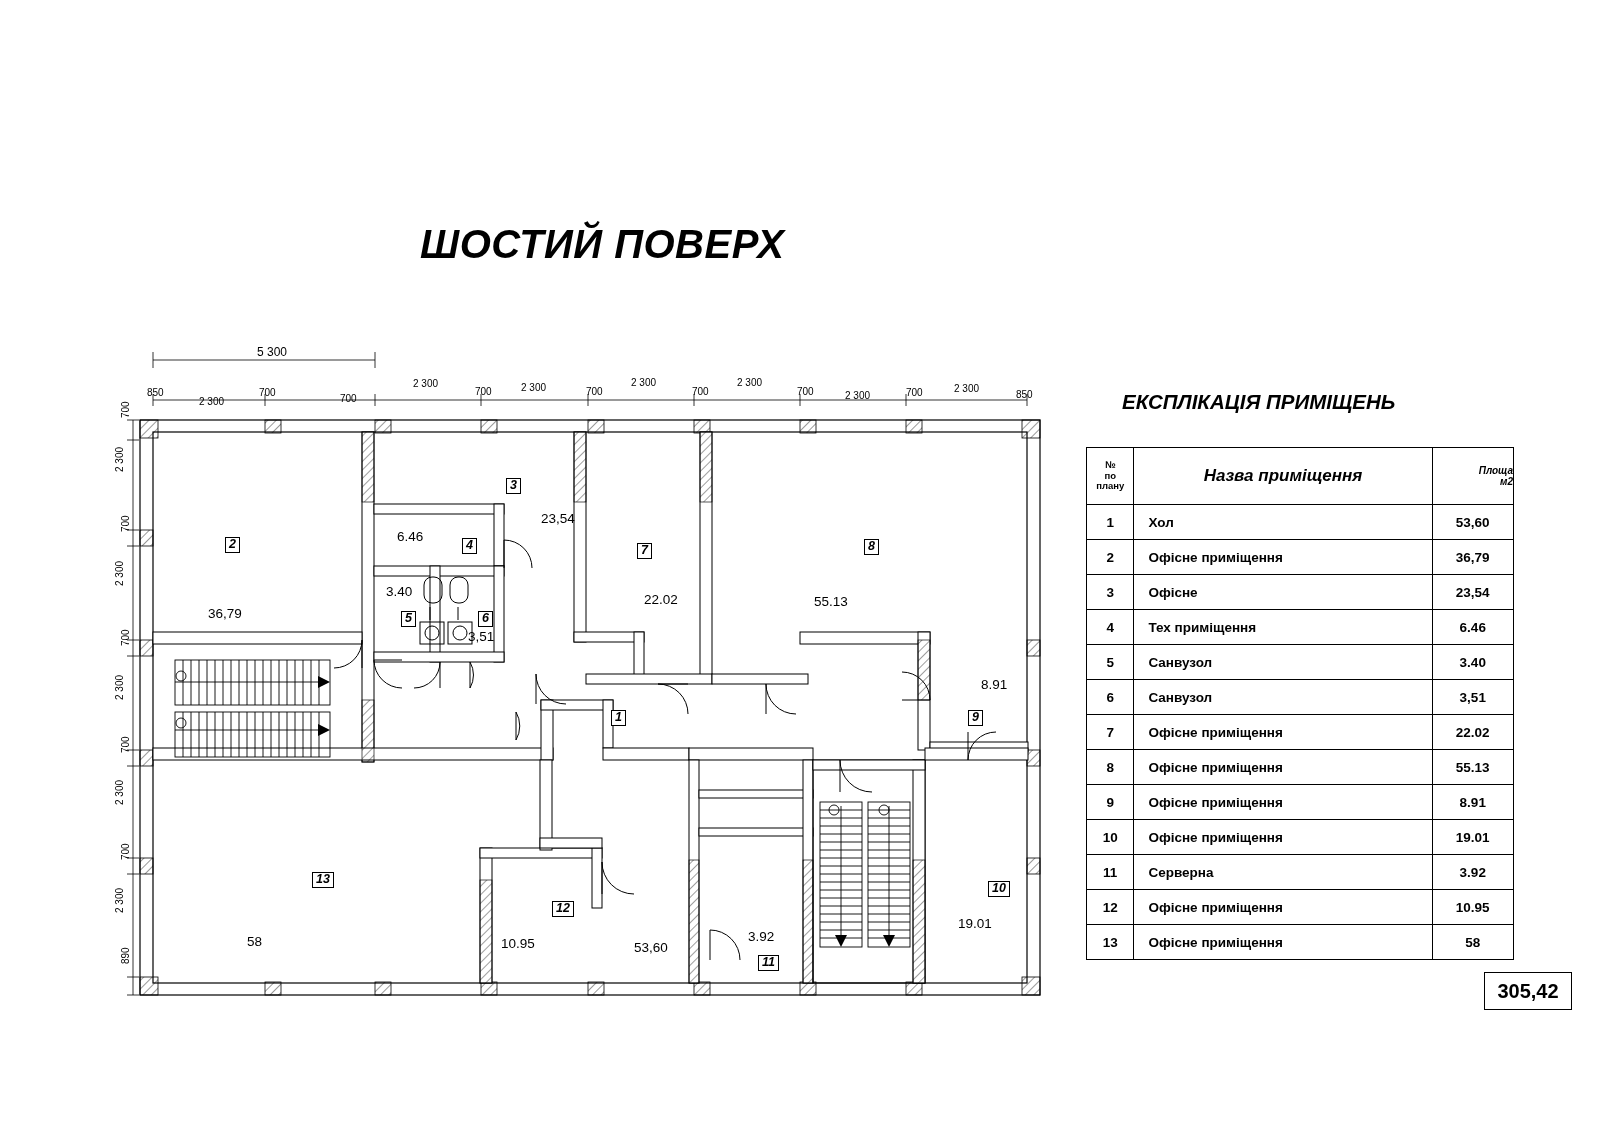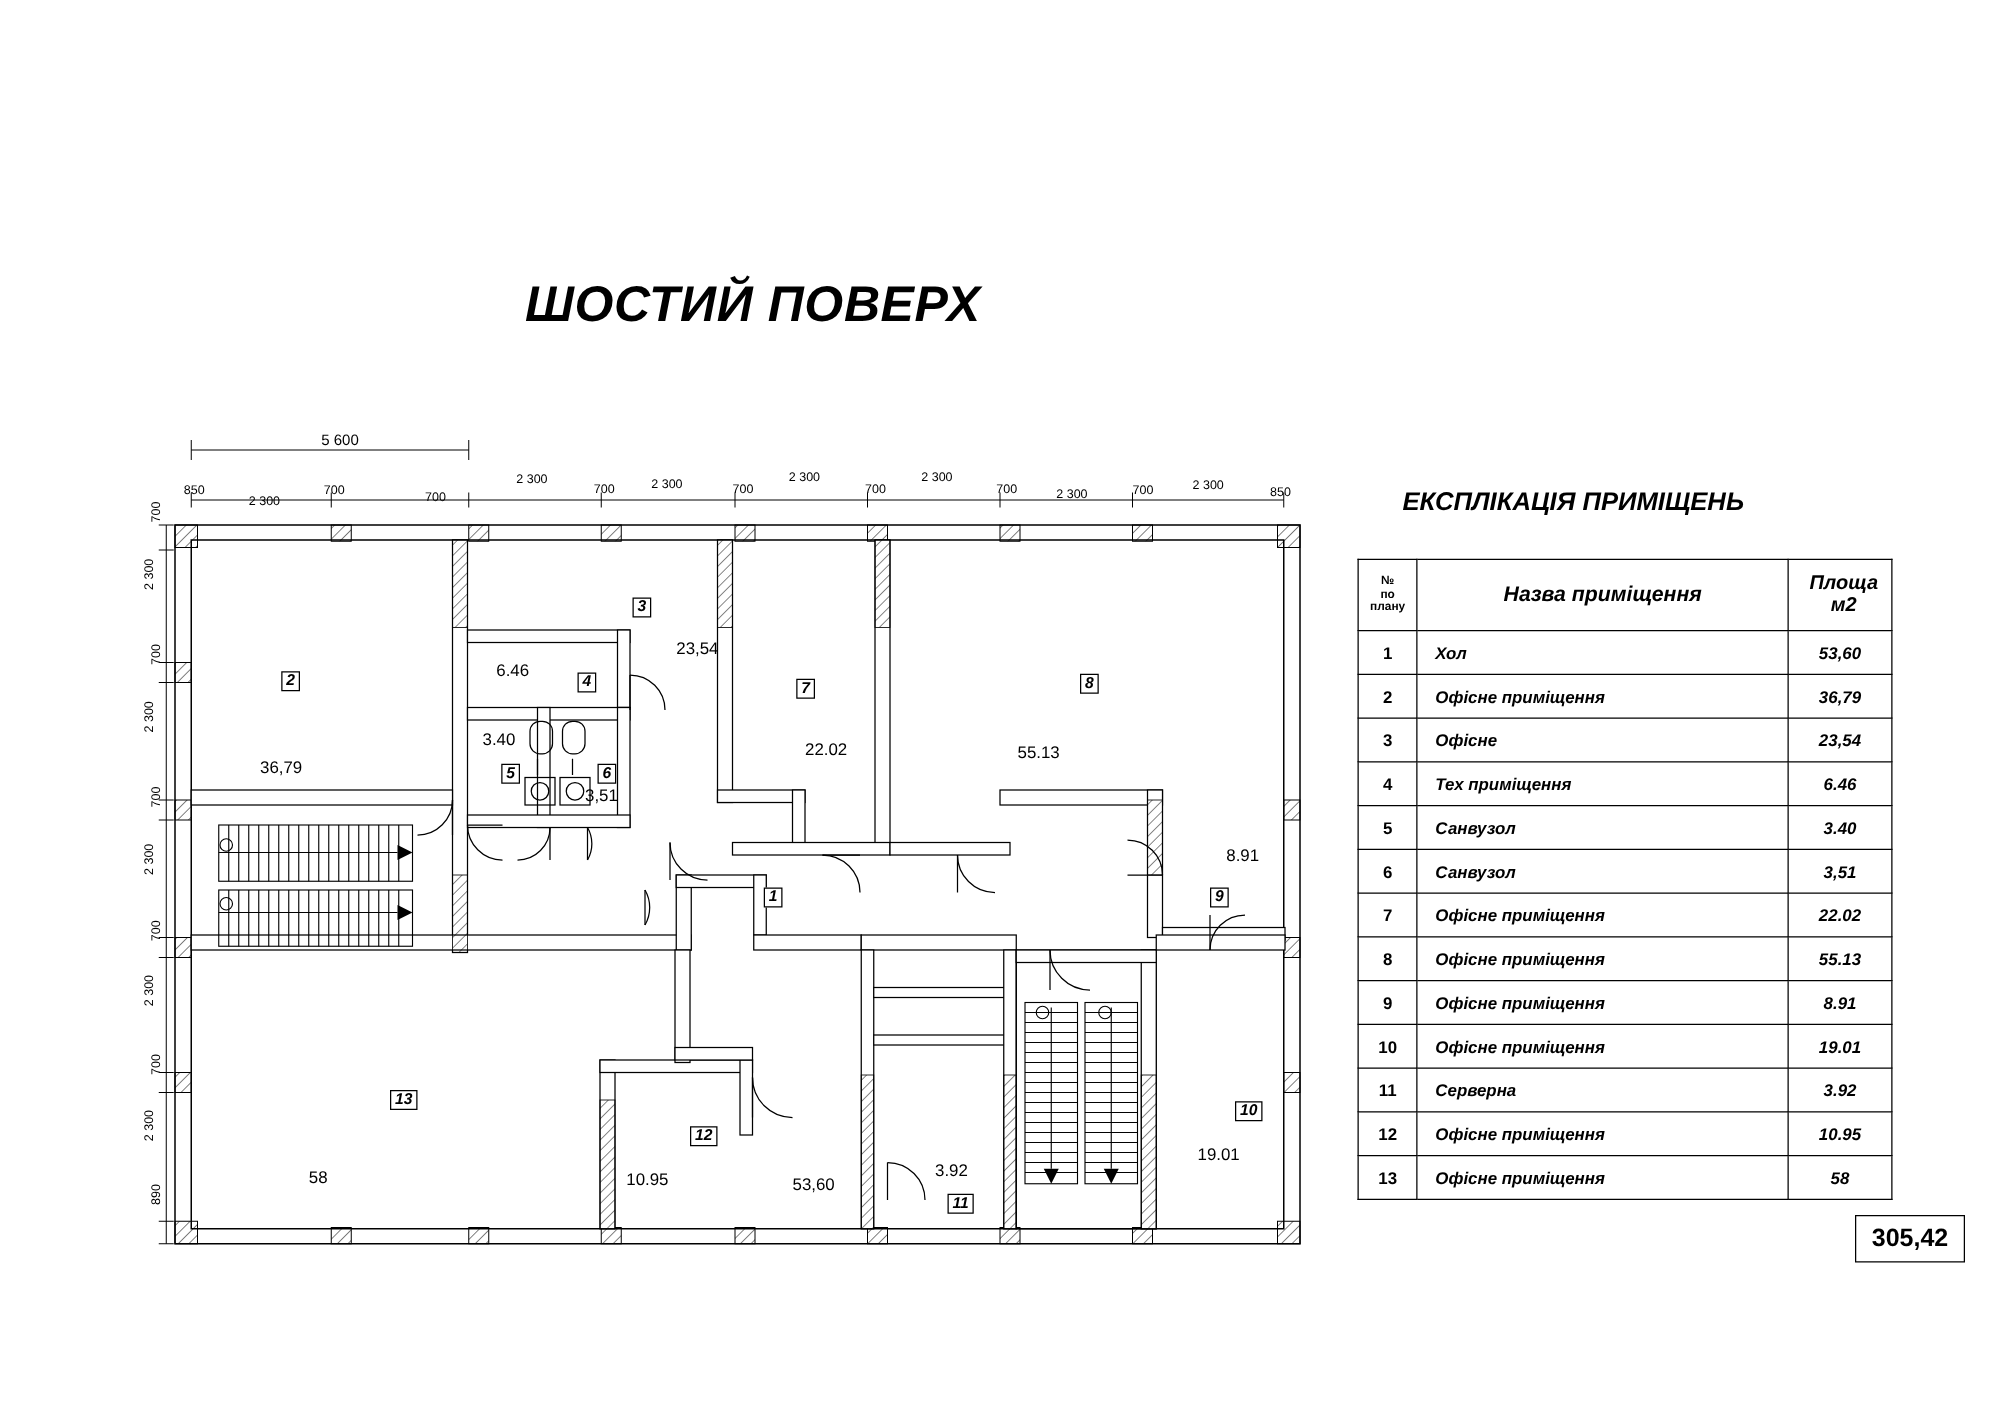--- a/index.html
+++ b/index.html
@@ -68,29 +68,28 @@
     line-height: 1.15;
     font-style: normal;
     font-weight: bold;
   }
   #expl-table thead .col-name {
     font-size: 17px;
     text-align: center;
     padding-left: 0 !important;
   }
   #expl-table thead .col-area {
-    font-size: 16px;
-    text-align: center;
+    font-size: 10px;
+    text-align: right;
     padding-left: 6px !important;
     line-height: 1.15;
   }
   #expl-table tbody td {
     height: 34px;
     font-size: 13.5px;
-    font-style: italic;
     font-weight: bold;
   }
   #expl-table tbody .col-no { font-style: normal; }
   #total-box {
     position: absolute;
     left: 1484px;
     top: 972px;
     width: 86px;
     height: 36px;
     border: 1px solid #000;
@@ -438,21 +437,21 @@
       <div class="room-num" style="left: 462px; top: 538px;">4</div>
       <div class="room-num" style="left: 401px; top: 611px;">5</div>
       <div class="room-num" style="left: 478px; top: 611px;">6</div>
       <div class="room-num" style="left: 637px; top: 543px;">7</div>
       <div class="room-num" style="left: 864px; top: 539px;">8</div>
       <div class="room-num" style="left: 968px; top: 710px;">9</div>
       <div class="room-num" style="left: 988px; top: 881px;">10</div>
       <div class="room-num" style="left: 758px; top: 955px;">11</div>
       <div class="room-num" style="left: 552px; top: 901px;">12</div>
       <div class="room-num" style="left: 312px; top: 872px;">13</div>
-      <div class="dim" style="left: 257px; top: 345px; font-size: 12px;">5 600</div>
+      <div class="dim" style="left: 257px; top: 345px; font-size: 12px;">5 300</div>
       <div class="dim" style="left: 147px; top: 387px;">850</div>
       <div class="dim" style="left: 199px; top: 396px;">2 300</div>
       <div class="dim" style="left: 259px; top: 387px;">700</div>
       <div class="dim" style="left: 340px; top: 393px;">700</div>
       <div class="dim" style="left: 413px; top: 378px;">2 300</div>
       <div class="dim" style="left: 475px; top: 386px;">700</div>
       <div class="dim" style="left: 521px; top: 382px;">2 300</div>
       <div class="dim" style="left: 586px; top: 386px;">700</div>
       <div class="dim" style="left: 631px; top: 377px;">2 300</div>
       <div class="dim" style="left: 692px; top: 386px;">700</div>

